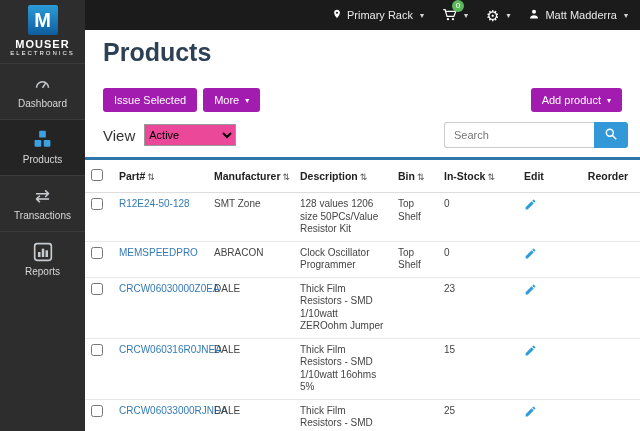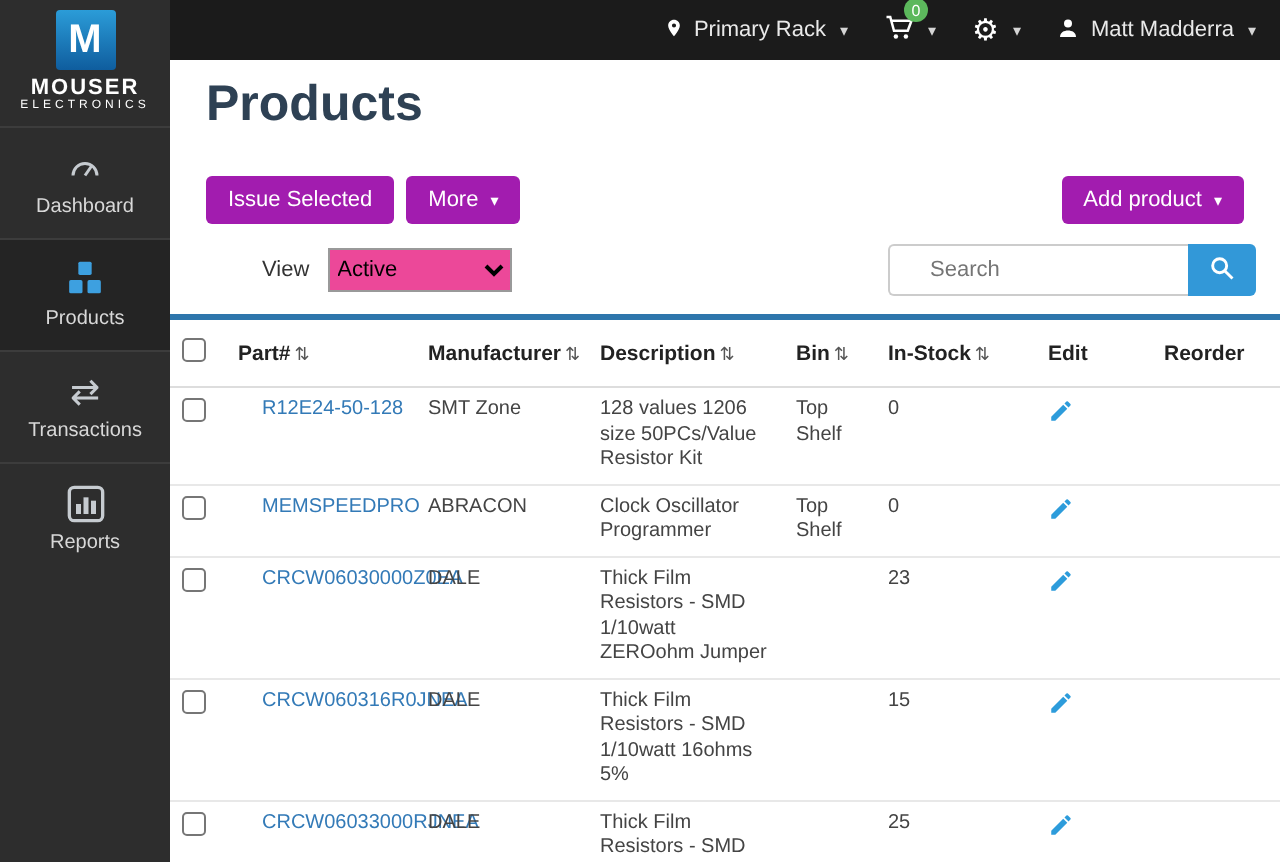--- a/index.html
+++ b/index.html
@@ -37,34 +37,34 @@
                 padding:6px 18px; font-size:11px; color:#777; }
   .breadcrumb a { color:#337ab7; text-decoration:none; cursor:pointer; }
 
   .toolbar { display:flex; align-items:center; padding:11px 12px 8px 18px; }
   .btn { background:#a21caf; color:#fff; border:none; border-radius:3px; font-size:11px;
          padding:6px 11px; margin-right:6px; cursor:pointer; font-family:inherit; display:inline-flex; align-items:center; gap:4px; }
   .btn .caret { color:#fff; }
   .spacer { flex:1; }
 
   .filter-row { display:flex; align-items:center; padding:2px 12px 9px 18px; }
-  .view-label { font-size:11px; color:#333; margin-right:9px;margin-left:28px; }
+  .view-label { font-size:15px; color:#333; margin-right:9px; }
   .view-select { font-size:11px; width:92px; height:22px; border:1px solid #999; background:#ec4899; font-family:inherit; }
   .search-group { display:flex; margin-left:auto; }
   .search-input { width:150px; height:26px; border:1px solid #ccc; border-right:none; font-size:11px;
-                  padding:0 20px; border-radius:3px 0 0 3px; font-family:inherit; outline:none; }
+                  padding:0 9px; border-radius:3px 0 0 3px; font-family:inherit; outline:none; }
   .search-btn { width:34px; height:26px; background:#3298d8; border:none; border-radius:0 3px 3px 0;
                 cursor:pointer; display:flex; align-items:center; justify-content:center; }
 
   .table-wrap { border-top:3px solid #2e76ac; }
   table { width:100%; border-collapse:collapse; table-layout:fixed; font-size:10px; color:#444; }
   th { text-align:left; font-size:10.5px; color:#222; padding:9px 6px; border-bottom:1px solid #ddd; font-weight:bold; }
-  th.reorder, td.reorder { text-align:left; }
+  th.reorder, td.reorder { text-align:center; }
   td { padding:5px 6px; border-bottom:1px solid #e8e8e8; vertical-align:top; line-height:1.25; }
-  td.part a { color:#337ab7; text-decoration:none; cursor:pointer;margin-left:12px; }
+  td.part a { color:#337ab7; text-decoration:none; cursor:pointer; }
   .sort { font-size:9px; color:#555; margin-left:2px; font-weight:normal; }
   input[type=checkbox] { width:12px; height:12px; cursor:pointer; }
   .edit-link { cursor:pointer; display:inline-block; }
 
   col.c-check { width:28px; } col.c-part { width:95px; } col.c-mfr { width:86px; }
   col.c-desc { width:98px; } col.c-bin { width:46px; } col.c-stock { width:80px; }
   col.c-edit { width:58px; }
 </style>
 </head>
 <body>

